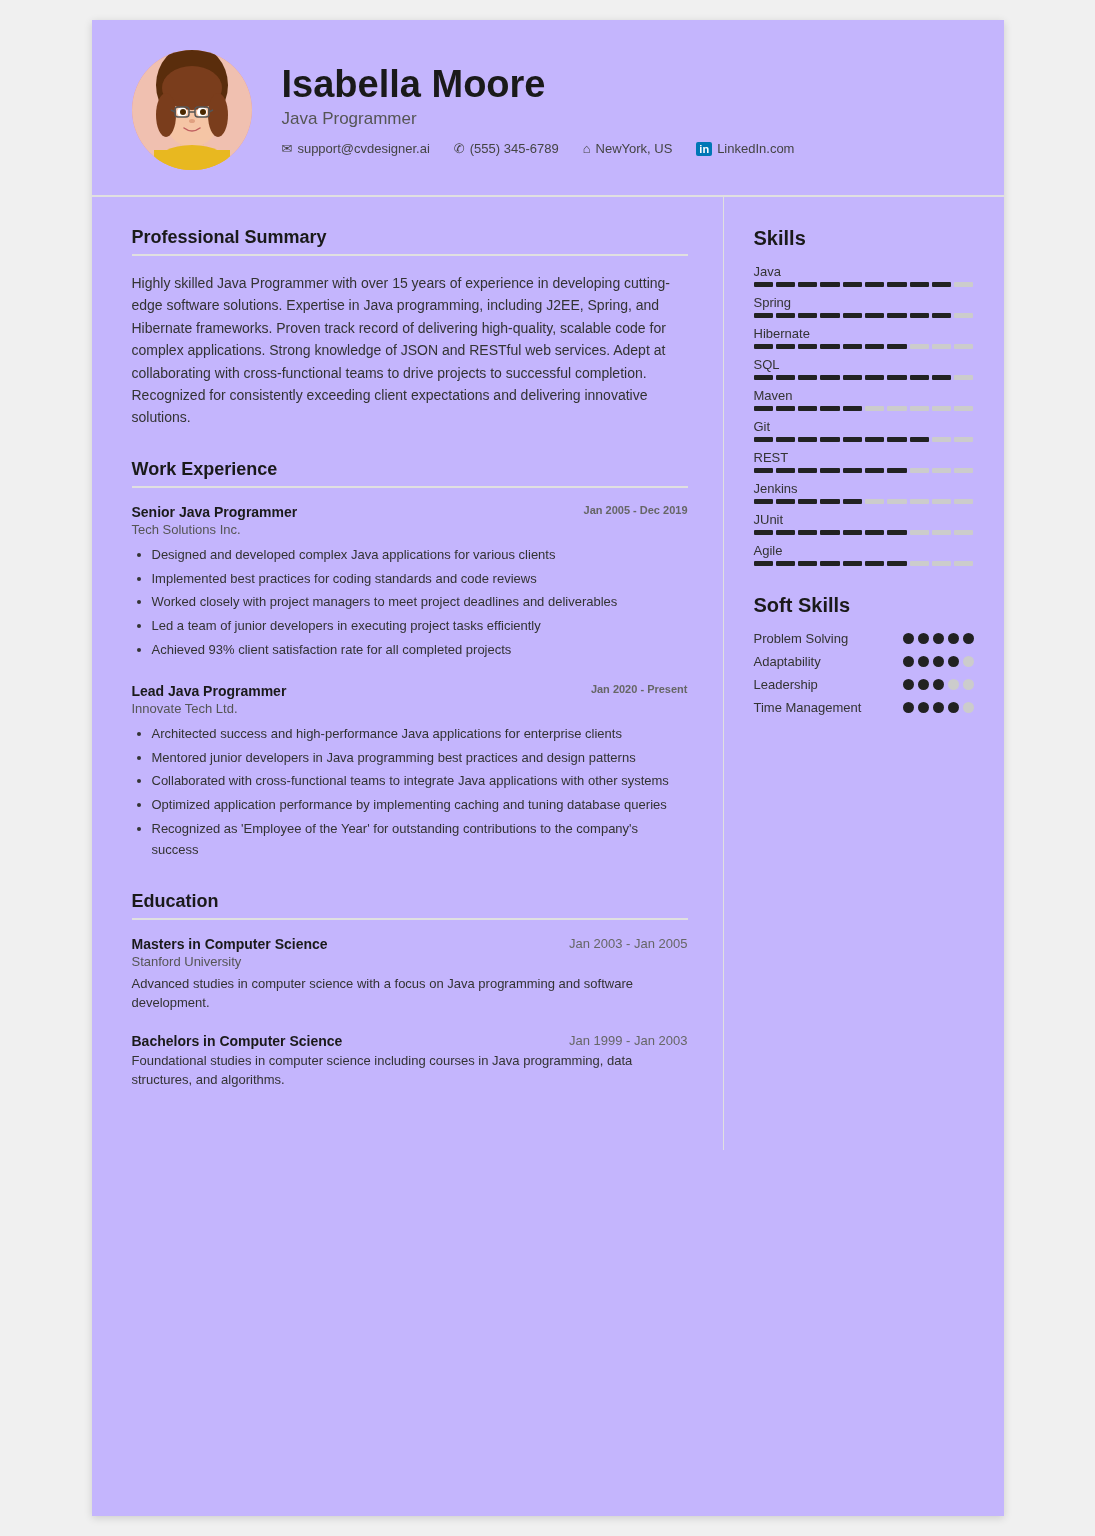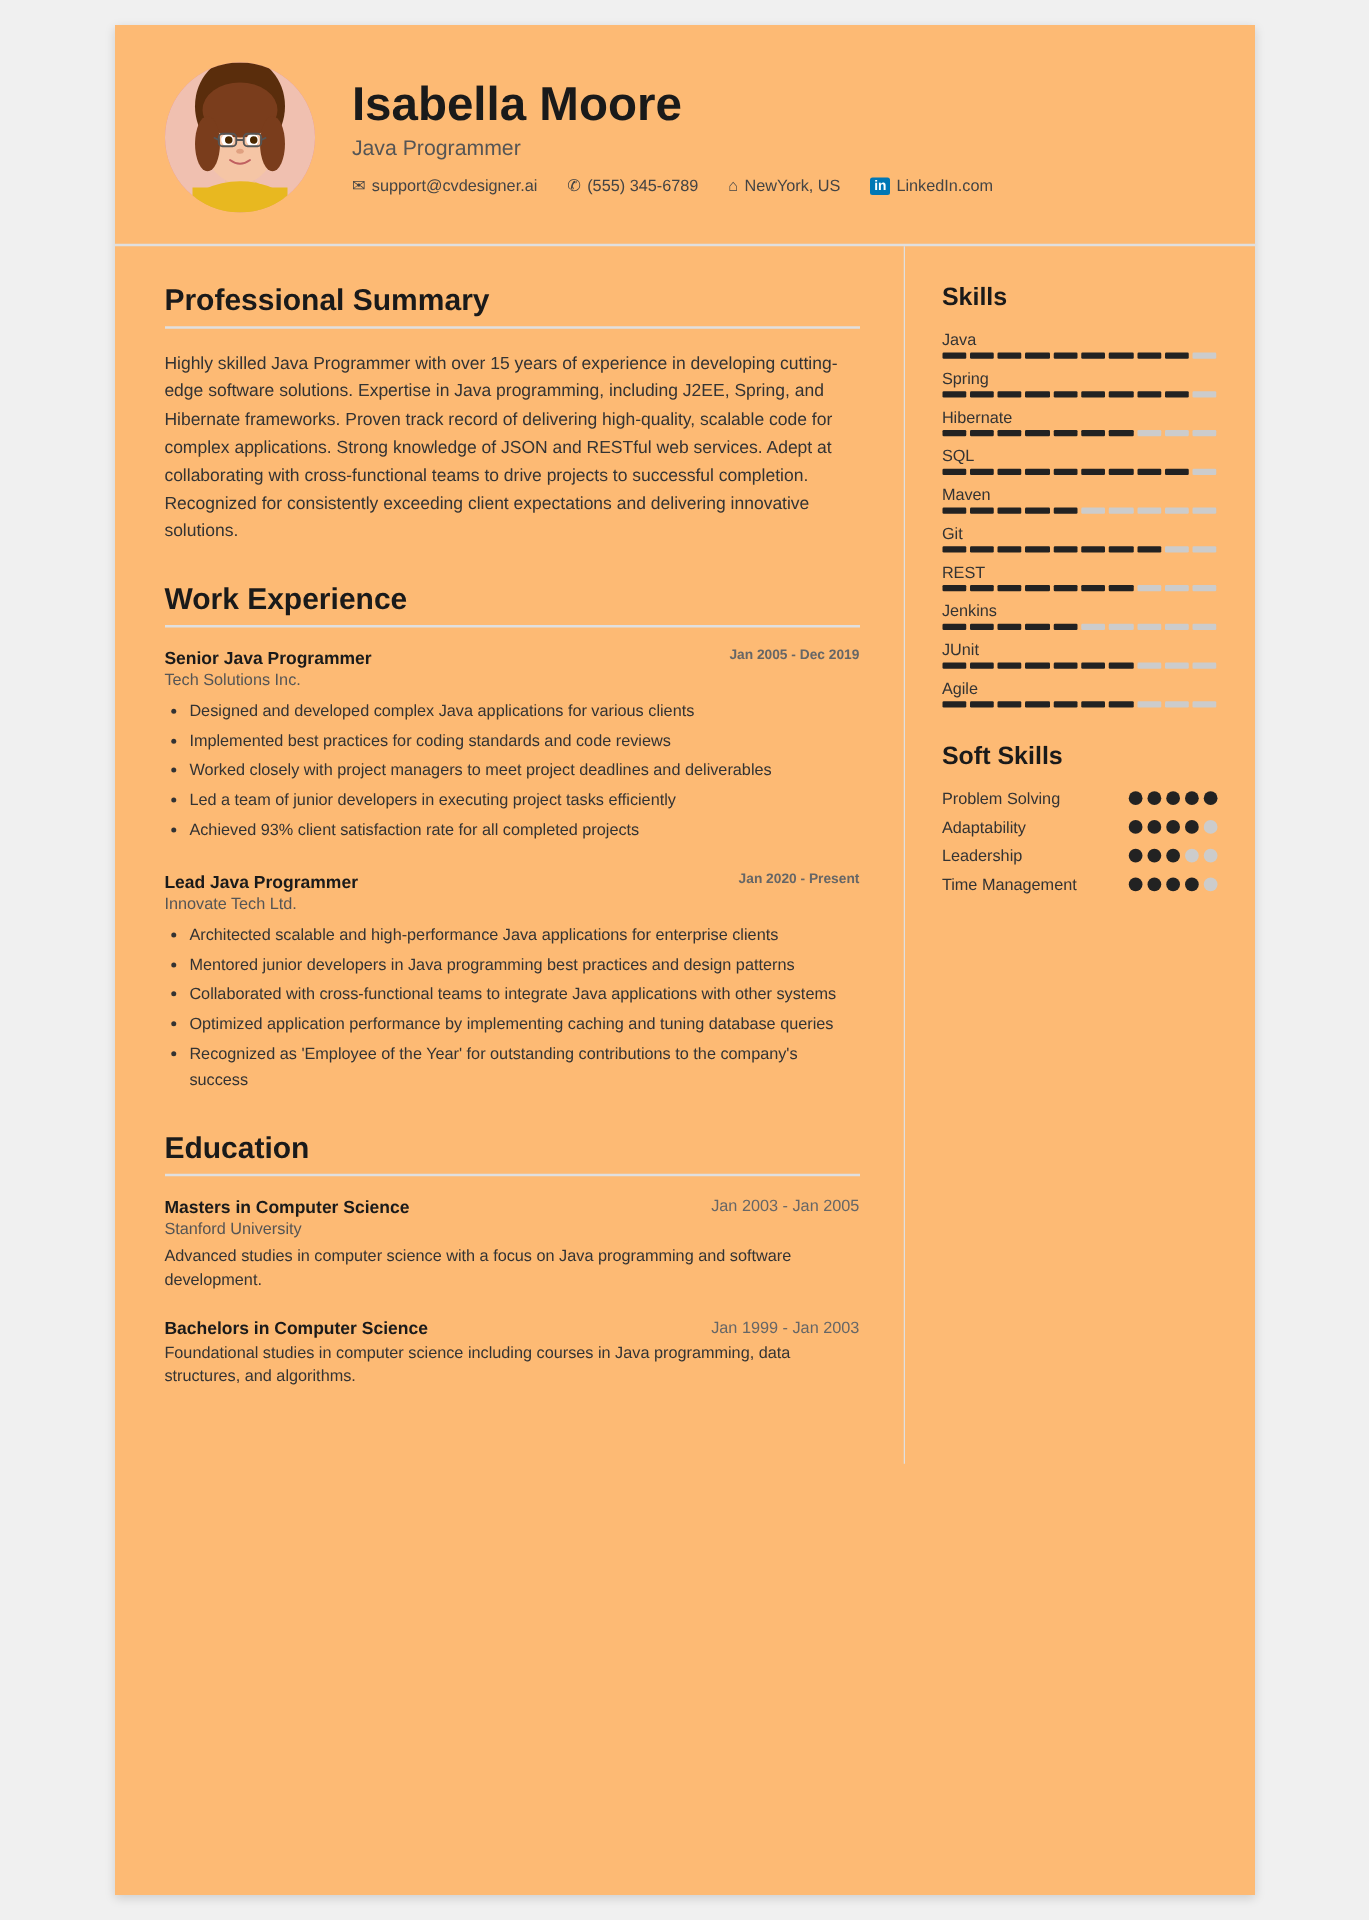--- a/index.html
+++ b/index.html
@@ -5,21 +5,21 @@
     * { margin: 0; padding: 0; box-sizing: border-box; }
     body {
       font-family: Arial, Helvetica, sans-serif;
       background: #f0f0f0;
       display: flex;
       justify-content: center;
       padding: 20px;
       min-height: 1536px;
     }
     .resume {
-      background: #fdba74;
+      background: #c4b5fd;
       width: 912px;
       min-height: 1496px;
       box-shadow: 0 2px 8px rgba(0,0,0,0.15);
     }
     
     .header {
       display: flex;
       align-items: center;
       padding: 30px 40px 25px 40px;
       border-bottom: 2px solid #e0e0e0;
@@ -81,21 +81,21 @@
       padding: 30px 35px 30px 40px;
       border-right: 1px solid #e0e0e0;
     }
     
     .right-col {
       width: 280px;
       padding: 30px 30px 30px 30px;
     }
     
     .section-title {
-      font-size: 24px;
+      font-size: 18px;
       font-weight: 700;
       color: #1a1a1a;
       border-bottom: 2px solid #e0e0e0;
       padding-bottom: 6px;
       margin-bottom: 16px;
     }
     .section {
       margin-bottom: 30px;
     }
     
@@ -333,21 +333,21 @@
           </ul>
         </div>
 
         <div class="job">
           <div class="job-header">
             <span class="job-title">Lead Java Programmer</span>
             <span class="job-dates">Jan 2020 - Present</span>
           </div>
           <div class="job-company">Innovate Tech Ltd.</div>
           <ul class="job-bullets">
-            <li>Architected scalable and high-performance Java applications for enterprise clients</li>
+            <li>Architected success and high-performance Java applications for enterprise clients</li>
             <li>Mentored junior developers in Java programming best practices and design patterns</li>
             <li>Collaborated with cross-functional teams to integrate Java applications with other systems</li>
             <li>Optimized application performance by implementing caching and tuning database queries</li>
             <li>Recognized as 'Employee of the Year' for outstanding contributions to the company's success</li>
           </ul>
         </div>
       </div>
 
       <div class="section">
         <div class="section-title">Education</div>

